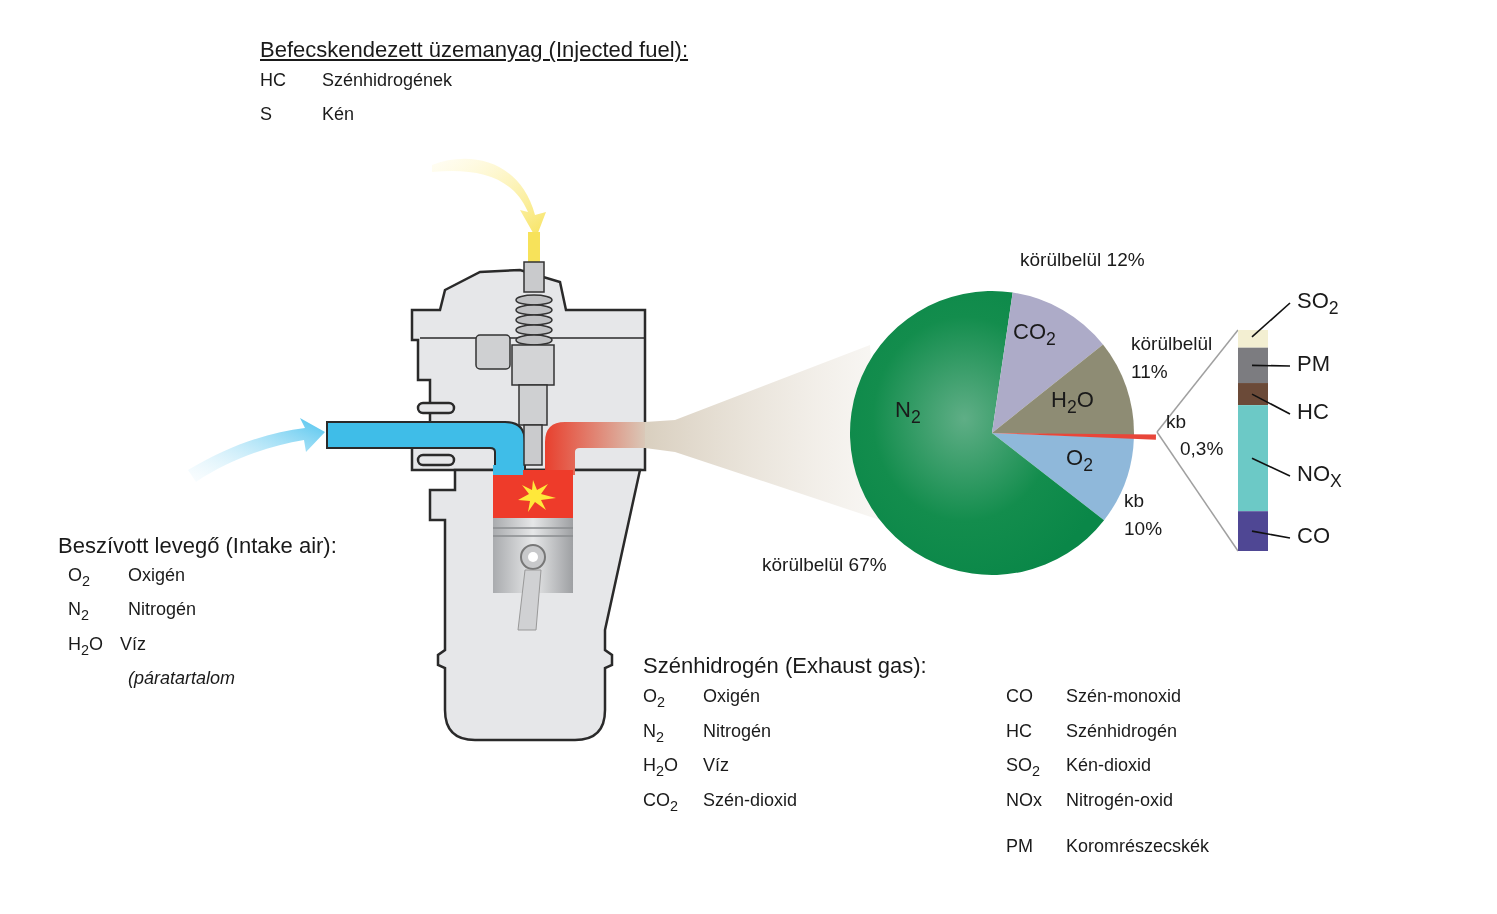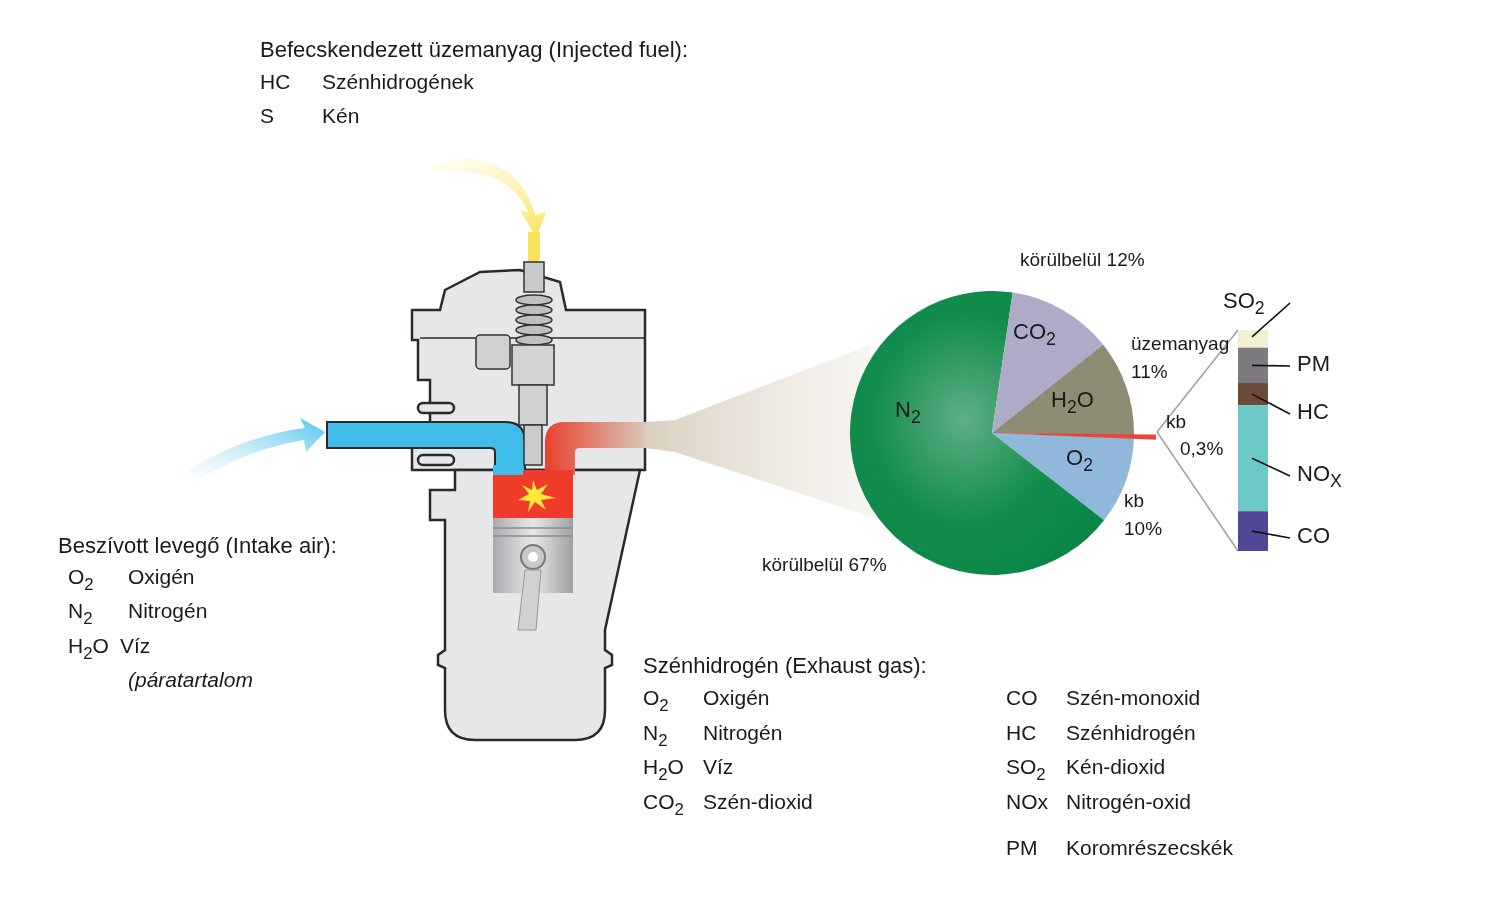--- a/index.html
+++ b/index.html
@@ -2,21 +2,21 @@
 <html><head>
 <meta charset="utf-8">
 <style>
   html, body { margin: 0; padding: 0; background: #ffffff; }
   body { width: 1497px; height: 914px; position: relative; overflow: hidden;
          font-family: "Liberation Sans", "DejaVu Sans", sans-serif; color: #1a1a1a; }
   .txt { position: absolute; font-size: 22px; line-height: 28px; white-space: nowrap; }
   .sm { font-size: 19px; }
   sub { font-size: 0.8em; vertical-align: -0.35em; line-height: 0; }
   svg { position: absolute; left: 0; top: 0; }
-  .row { position: absolute; font-size: 21px; white-space: nowrap; }
+  .row { position: absolute; font-size: 18px; white-space: nowrap; }
   .row .f { display: inline-block; }
 </style>
 </head>
 <body>
 
 <svg width="1497" height="914" viewBox="0 0 1497 914">
   <defs>
     <linearGradient id="fuelGrad" x1="0" y1="0" x2="1" y2="1">
       <stop offset="0" stop-color="#fff7c8" stop-opacity="0.2"></stop>
       <stop offset="1" stop-color="#f7e25a"></stop>
@@ -125,21 +125,21 @@
       <line x1="1252" y1="365.36" x2="1290" y2="366" stroke="#111" stroke-width="1.6"></line>
       <rect x="1238" y="383.04" width="30" height="22.1" fill="#6b4a38"></rect>
       <line x1="1252" y1="394.09000000000003" x2="1290" y2="414" stroke="#111" stroke-width="1.6"></line>
       <rect x="1238" y="405.14000000000004" width="30" height="106.08" fill="#6cc9c6"></rect>
       <line x1="1252" y1="458.18000000000006" x2="1290" y2="476" stroke="#111" stroke-width="1.6"></line>
       <rect x="1238" y="511.22" width="30" height="39.78" fill="#4f4794"></rect>
       <line x1="1252" y1="531.11" x2="1290" y2="538" stroke="#111" stroke-width="1.6"></line>
     </g>
 </svg>
 
-<div class="txt" style="left:260px;top:36px;">Befecskendezett üzemanyag (Injected fuel):</div>
+<div class="txt" style="left:260px;top:36px;text-decoration:underline;">Befecskendezett üzemanyag (Injected fuel):</div>
 <div class="row" style="left:260px;top:70px;">
   <span class="f" style="width:62px">HC</span><span>Szénhidrogének</span>
 </div>
 <div class="row" style="left:260px;top:104px;">
   <span class="f" style="width:62px">S</span><span>Kén</span>
 </div>
 
 <div class="txt" style="left:58px;top:532px;">Beszívott levegő (Intake air):</div>
 <div class="row" style="left:68px;top:565px;">
   <span class="f" style="width:60px"><span>O</span><sub>2</sub><span></span></span><span>Oxigén</span>
@@ -166,23 +166,23 @@
     <div class="row" style="left: 1006px; top: 789.5px;"><span class="f" style="width:60px"><span>NOx</span><sub></sub><span></span></span><span>Nitrogén-oxid</span></div>
     <div class="row" style="left: 1006px; top: 824px; margin-top: 12px;"><span class="f" style="width:60px"><span>PM</span><sub></sub><span></span></span><span>Koromrészecskék</span></div>
   </div>
 
 <div id="pie-labels">
     <div class="txt " style="left: 895px; top: 396px;"><span>N</span><sub>2</sub></div>
     <div class="txt " style="left: 1013px; top: 318px;"><span>CO</span><sub>2</sub></div>
     <div class="txt " style="left: 1051px; top: 386px;"><span>H</span><sub>2</sub><span>O</span></div>
     <div class="txt " style="left: 1066px; top: 444px;"><span>O</span><sub>2</sub></div>
     <div class="txt sm" style="left: 1020px; top: 246px;"><span>körülbelül 12%</span></div>
-    <div class="txt sm" style="left: 1131px; top: 330px;"><span>üzemanyag</span><br><span>11%</span></div>
+    <div class="txt sm" style="left: 1131px; top: 330px;"><span>körülbelül</span><br><span>11%</span></div>
     <div class="txt sm" style="left: 1166px; top: 408px;"><span>kb</span></div>
     <div class="txt sm" style="left: 1180px; top: 435px;"><span>0,3%</span></div>
     <div class="txt sm" style="left: 1124px; top: 487px;"><span>kb</span><br><span>10%</span></div>
     <div class="txt sm" style="left: 762px; top: 551px;"><span>körülbelül 67%</span></div>
-    <div class="txt " style="left: 1223px; top: 287px; text-align: center;"><span>SO</span><sub>2</sub></div>
+    <div class="txt " style="left: 1297px; top: 287px; text-align: center;"><span>SO</span><sub>2</sub></div>
     <div class="txt " style="left: 1297px; top: 350px;"><span>PM</span><sub></sub></div>
     <div class="txt " style="left: 1297px; top: 398px;"><span>HC</span><sub></sub></div>
     <div class="txt " style="left: 1297px; top: 460px;"><span>NO</span><sub>X</sub></div>
     <div class="txt " style="left: 1297px; top: 522px;"><span>CO</span><sub></sub></div>
   </div>
 
 </body></html>

